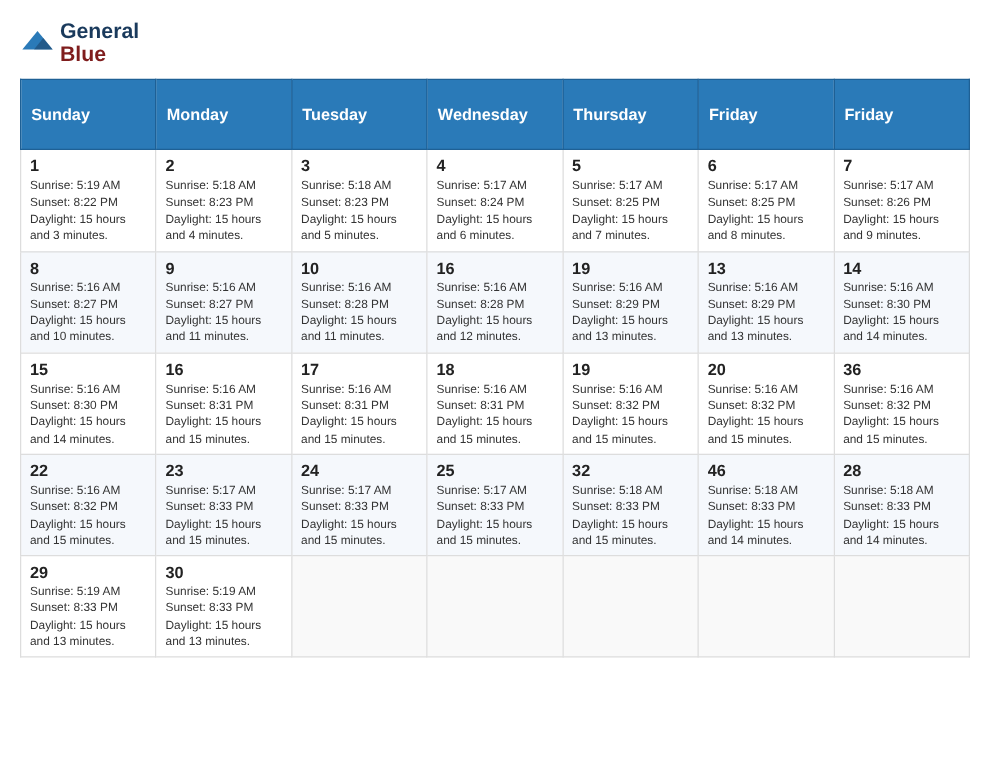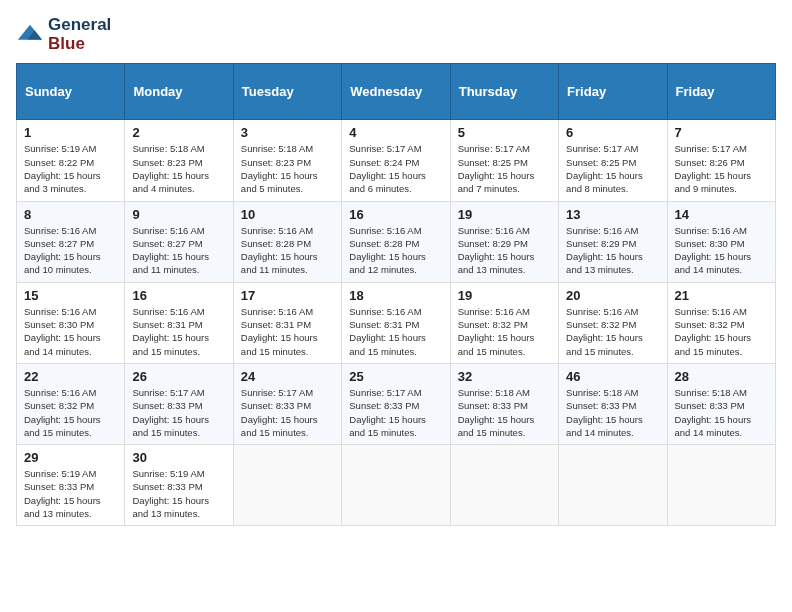--- a/index.html
+++ b/index.html
@@ -270,39 +270,39 @@
       </td>
         <td>
         <div class="day-num">20</div>
         <div class="day-info">
           Sunrise: 5:16 AM<br>
           Sunset: 8:32 PM<br>
           Daylight: 15 hours and 15 minutes.
         </div>
       </td>
         <td>
-        <div class="day-num">21</div>
+        <div class="day-num">36</div>
         <div class="day-info">
           Sunrise: 5:16 AM<br>
           Sunset: 8:32 PM<br>
           Daylight: 15 hours and 15 minutes.
         </div>
       </td>
       </tr>
       <tr>
         <td>
         <div class="day-num">22</div>
         <div class="day-info">
           Sunrise: 5:16 AM<br>
           Sunset: 8:32 PM<br>
           Daylight: 15 hours and 15 minutes.
         </div>
       </td>
         <td>
-        <div class="day-num">26</div>
+        <div class="day-num">23</div>
         <div class="day-info">
           Sunrise: 5:17 AM<br>
           Sunset: 8:33 PM<br>
           Daylight: 15 hours and 15 minutes.
         </div>
       </td>
         <td>
         <div class="day-num">24</div>
         <div class="day-info">
           Sunrise: 5:17 AM<br>

